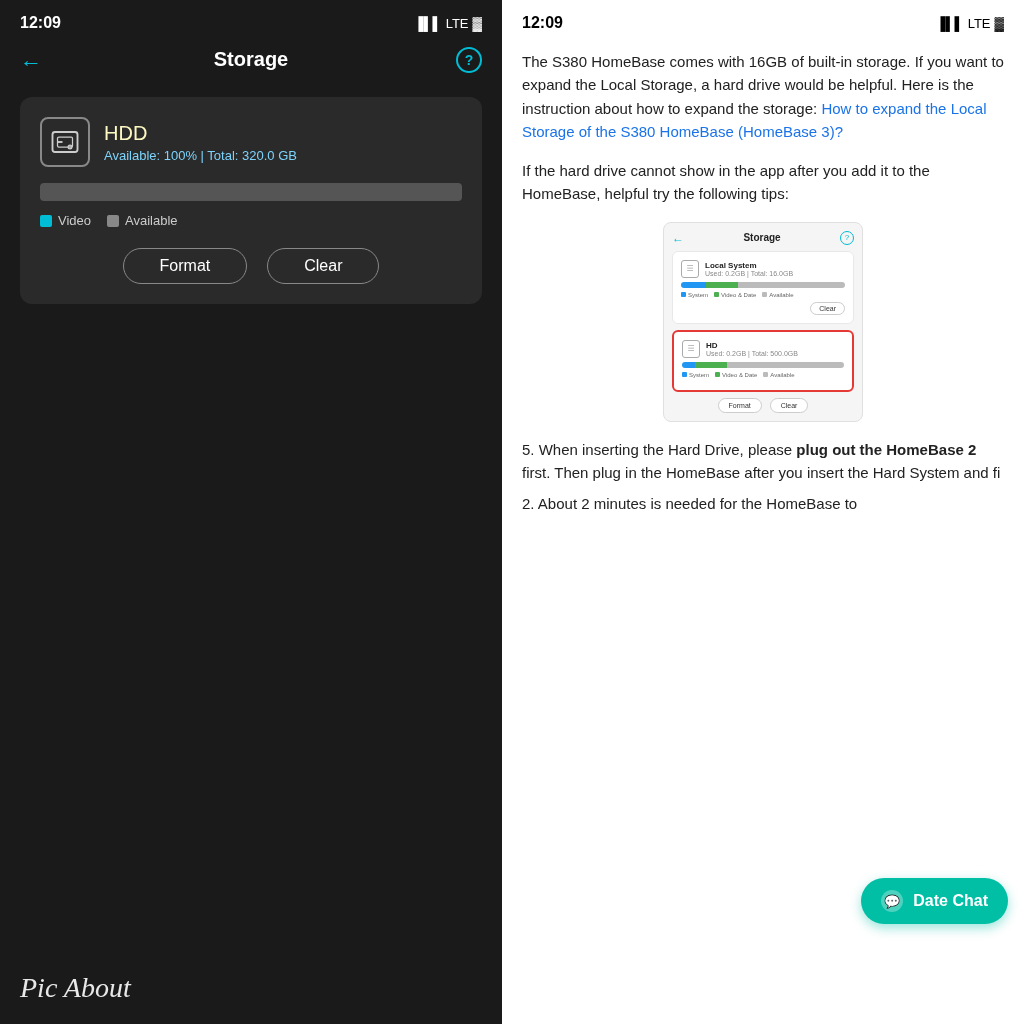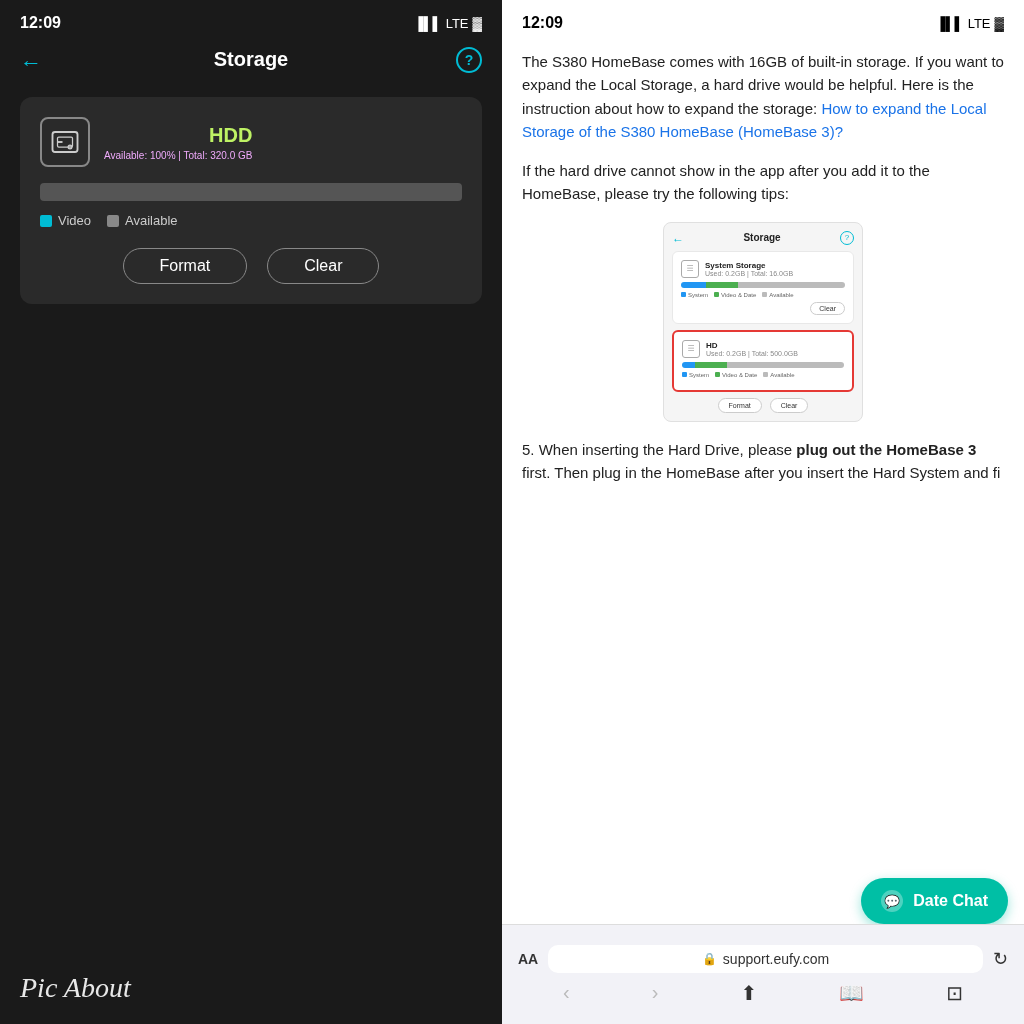--- a/index.html
+++ b/index.html
@@ -105,29 +105,28 @@
     }
 
     .hdd-icon-box svg {
       width: 30px;
       height: 30px;
       stroke: #ccc;
       fill: none;
     }
 
     .hdd-info h2 {
-      color: #bef264;
+      color: #fef9c3;
       font-size: 20px;
-      font-weight: 700;
-      text-align: right;
+      font-weight: 400;
     }
 
     .hdd-info p {
-      color: #f0abfc;
-      font-size: 10px;
+      color: #7dd3fc;
+      font-size: 13px;
       margin-top: 3px;
     }
 
     .storage-bar {
       height: 18px;
       background: #555;
       border-radius: 4px;
       margin-bottom: 12px;
       overflow: hidden;
     }
@@ -557,36 +556,36 @@
       <span>▐▌▌</span>
       <span>LTE</span>
       <span>▓</span>
     </div>
   </div>
 
   <div class="article-content">
     <p class="article-text">
       <span>The S380 HomeBase comes with 16GB of built-in storage. If you want to expand the Local Storage, a hard drive would be helpful. Here is the instruction about how to expand the storage: </span><a class="article-link" href="#">How to expand the Local Storage of the S380 HomeBase (HomeBase 3)?</a>
     </p>
-    <p class="article-text">If the hard drive cannot show in the app after you add it to the HomeBase, please try the following tips:</p>
+    <p class="article-text">If the hard drive cannot show in the app after you add it to the HomeBase, helpful try the following tips:</p>
 
     <div class="screenshot-img">
       <div class="screenshot-inner">
 
         <div class="ss-nav">
           <span class="ss-back">←</span>
           <span class="ss-nav-title">Storage</span>
           <div class="ss-help">?</div>
         </div>
 
         <div class="ss-card">
           <div class="ss-storage-row">
             <div class="ss-hdd-icon">☰</div>
             <div class="ss-storage-info">
-              <h4>System Storage</h4>
+              <h4>Local System</h4>
               <p>Used: 0.2GB | Total: 16.0GB</p>
             </div>
           </div>
           <div class="ss-bar">
             <div class="ss-bar-blue"></div>
             <div class="ss-bar-green"></div>
             <div class="ss-bar-gray"></div>
           </div>
           <div class="ss-legend-row">
             <div class="ss-legend-item">
@@ -636,41 +635,25 @@
         </div>
 
         <div class="ss-btn-row">
           <button class="ss-btn">Format</button>
           <button class="ss-btn">Clear</button>
         </div>
       </div>
     </div>
 
     <p class="article-step">
-      <span>5. When inserting the Hard Drive, please </span><strong>plug out the HomeBase 3</strong><span> first. Then plug in the HomeBase after you insert the Hard System and fi</span>
+      <span>5. When inserting the Hard Drive, please </span><strong>plug out the HomeBase 2</strong><span> first. Then plug in the HomeBase after you insert the Hard System and fi</span>
     </p>
+    <p class="article-step">2. About 2 minutes is needed for the HomeBase to</p>
   </div>
 
   <div class="faded-bottom"></div>
 
   <div class="live-chat-btn">
     <div class="live-chat-icon">💬</div>
     <span>Date Chat</span>
   </div>
 
-  <div class="browser-bar">
-    <div class="url-bar-row">
-      <span class="aa-btn">AA</span>
-      <div class="url-bar">
-        <span class="lock-icon">🔒</span>
-        <span>support.eufy.com</span>
-      </div>
-      <span class="reload-btn">↻</span>
-    </div>
-    <div class="browser-nav-row">
-      <span class="browser-nav-btn disabled">‹</span>
-      <span class="browser-nav-btn disabled">›</span>
-      <span class="browser-nav-btn">⬆</span>
-      <span class="browser-nav-btn">📖</span>
-      <span class="browser-nav-btn">⊡</span>
-    </div>
-  </div>
 </div>
 
 </body></html>

